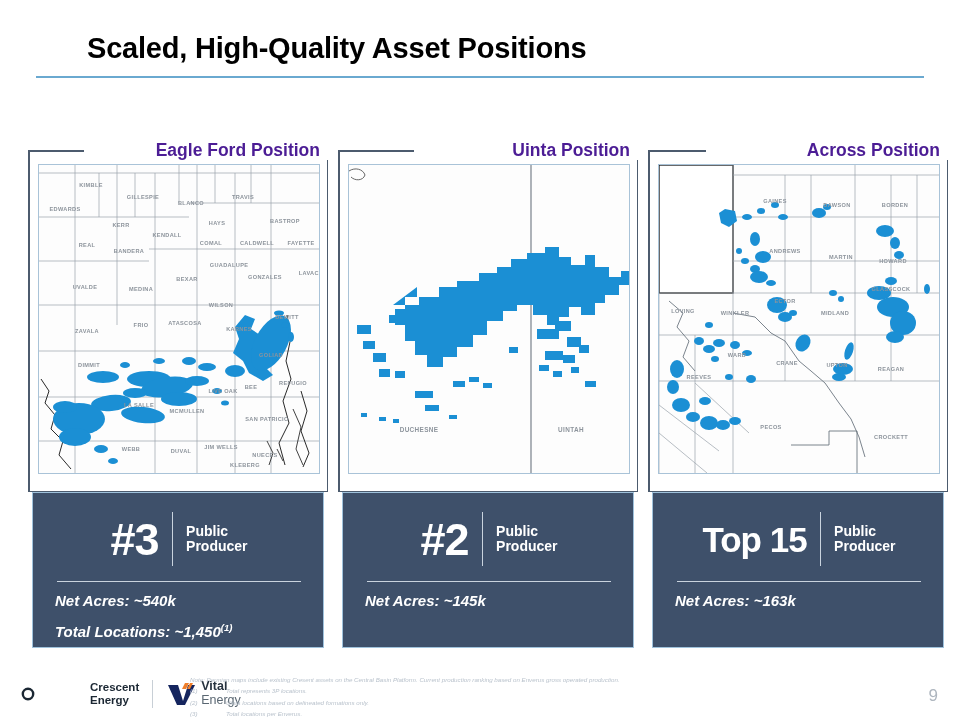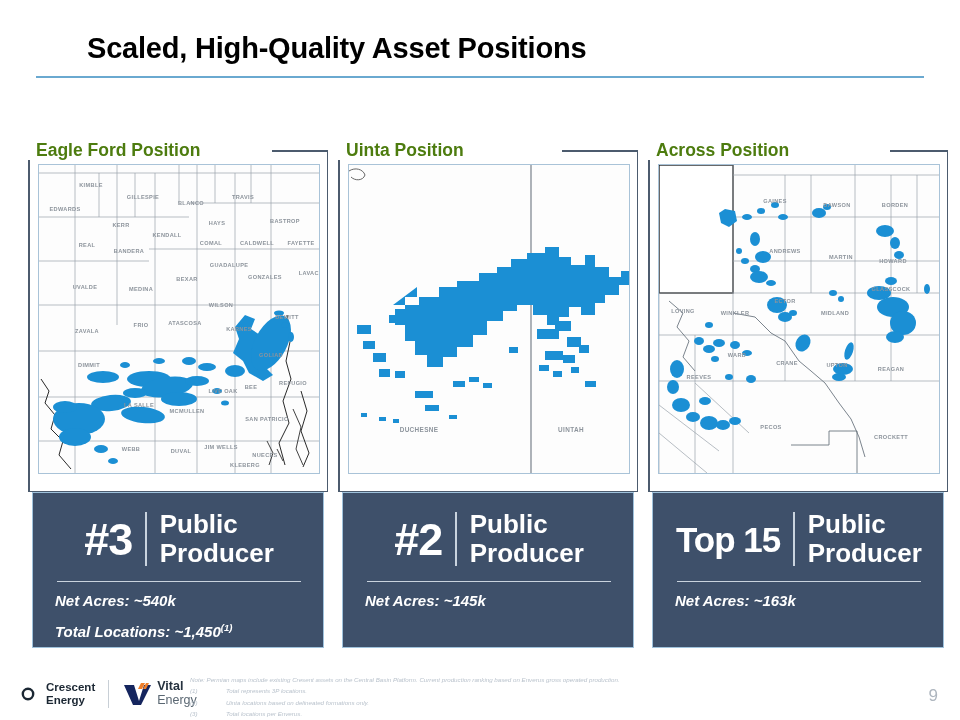--- a/index.html
+++ b/index.html
@@ -37,22 +37,22 @@
   
   .frame{position:absolute;left:0;top:10px;width:300px;height:342px;}
   .frame .edge{position:absolute;background:#4c5b6e;}
   .frame .top-l{left:0;top:0;height:1.5px;}
   .frame .top-r{top:0;height:1.5px;right:0;}
   .frame .left{left:0;top:0;width:1.5px;height:342px;}
   .frame .right{right:0;top:0;width:1.5px;height:342px;}
   .frame .bottom{left:0;bottom:0;height:1.5px;width:300px;}
 
   .col-title{
-    position:absolute;top:0;left:0;width:300px;text-align:left;
-    font-size:17.5px;font-weight:bold;color:#4d7c0f;
+    position:absolute;top:0;left:0;width:300px;text-align:right;
+    font-size:17.5px;font-weight:bold;color:#4c1d95;
     z-index:3;background:transparent;
   }
   .col-title span{background:#ffffff;padding:0 8px;}
 
   
   .mapbox{
     position:absolute;left:10px;top:24px;width:280px;height:308px;
     border:1.5px solid #a9c3d8;background:#fbfcfd;overflow:hidden;
   }
   .mapbox .inner{position:absolute;left:0;top:0;width:280px;height:308px;}
@@ -71,21 +71,21 @@
     position:absolute;left:0;top:10px;width:292px;height:72px;
     display:flex;align-items:center;justify-content:center;
   }
   .rank{
     font-size:45px;font-weight:bold;line-height:1;
     letter-spacing:-1px;white-space:nowrap;
   }
   .rank.small{font-size:35px;}
   .vbar{width:1.5px;height:54px;background:#c9d3de;margin:0 13px;}
   .pubprod{
-    font-size:26px;font-weight:bold;line-height:1.1;
+    font-size:14px;font-weight:bold;line-height:1.1;
   }
   .hrule{
     position:absolute;left:24px;top:88px;width:244px;height:1px;background:#c9d3de;
   }
   .stat{
     position:absolute;left:22px;font-size:15px;font-weight:bold;font-style:italic;
     white-space:nowrap;
   }
   .stat1{top:99px;}
   .stat2{top:129px;}
@@ -412,21 +412,21 @@
       <div class="pubprod">
         <div>Public</div>
         <div>Producer</div>
       </div>
     </div>
     <div class="hrule"></div>
     <div class="stat stat1">Net Acres: ~163k</div>
   </div>
 
   <div class="logos">
-    <div style="display:flex;align-items:center;">
+    <div style="display:flex;align-items:center;gap:44px;">
       <svg width="26" height="26" viewBox="0 0 26 26">
         <path d="M13 1.5 A11.5 11.5 0 1 0 13 24.5 A11.5 11.5 0 1 1 13 1.5z" fill="#1b8fd4"></path>
         <circle cx="14" cy="13" r="5.2" fill="none" stroke="#1b2733" stroke-width="2.4"></circle>
       </svg>
       <div class="logo-txt">
         <div>Crescent</div>
         <div>Energy</div>
       </div>
     </div>
     <div class="logo-sep"></div>

